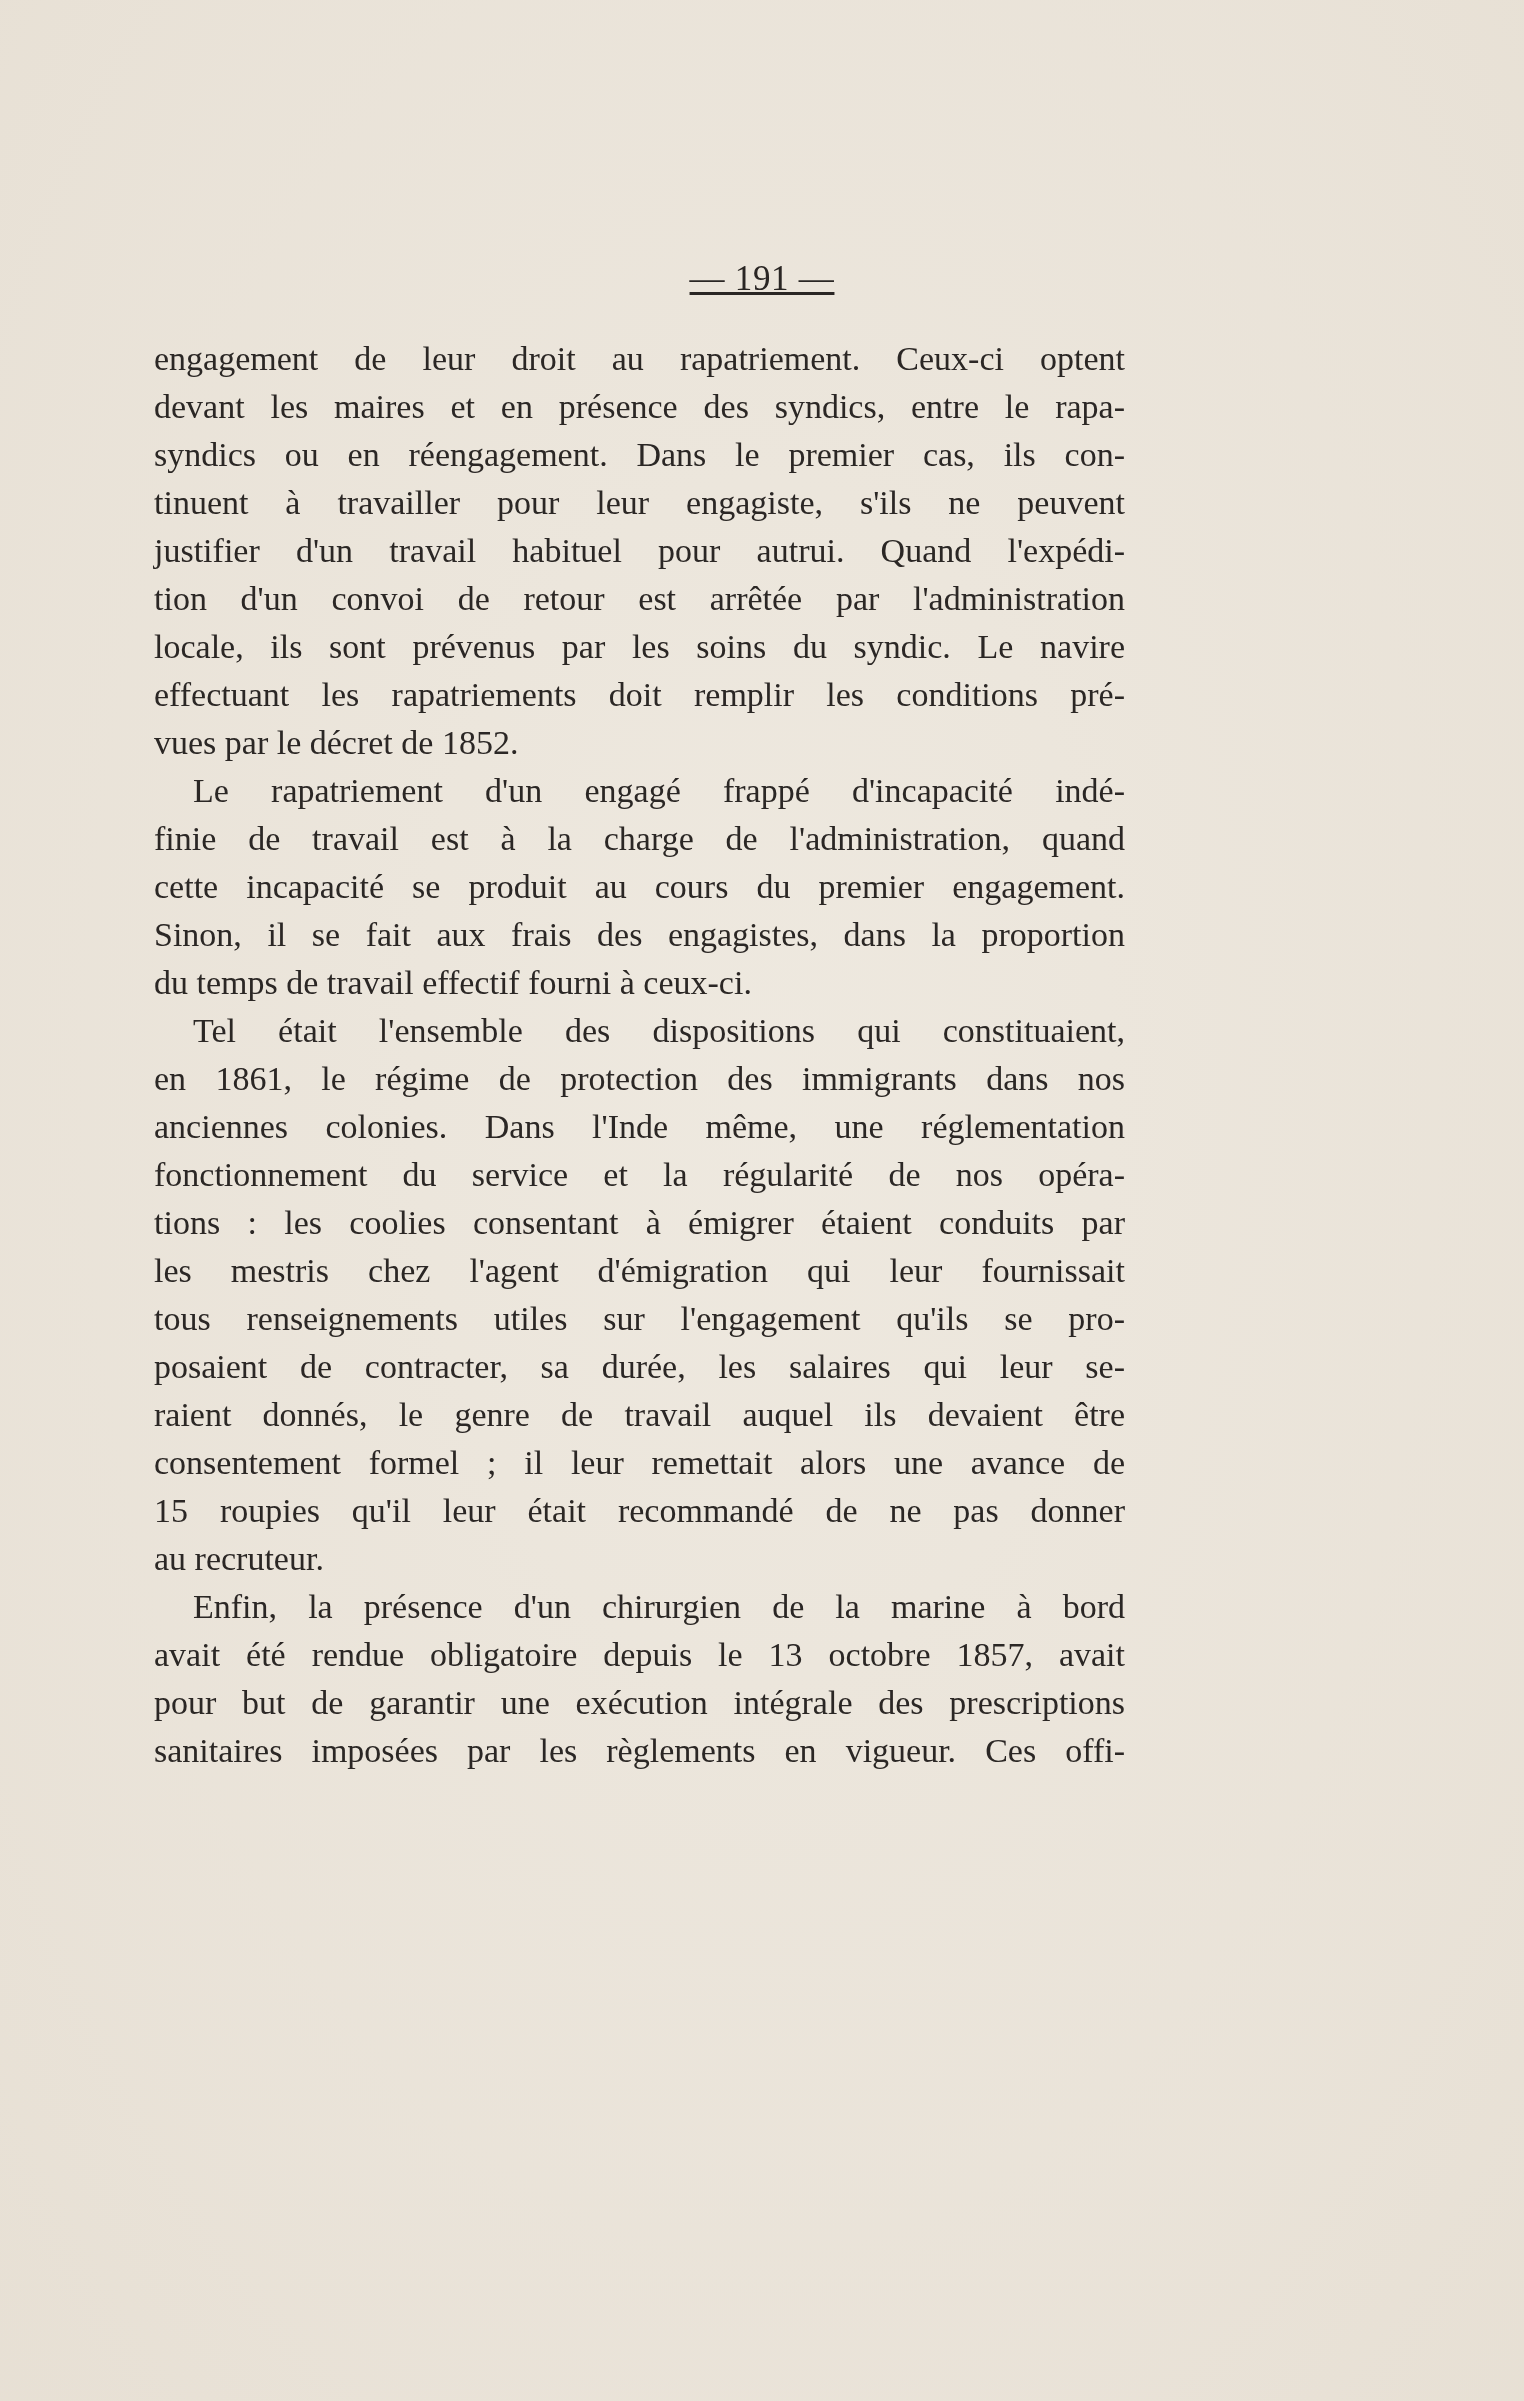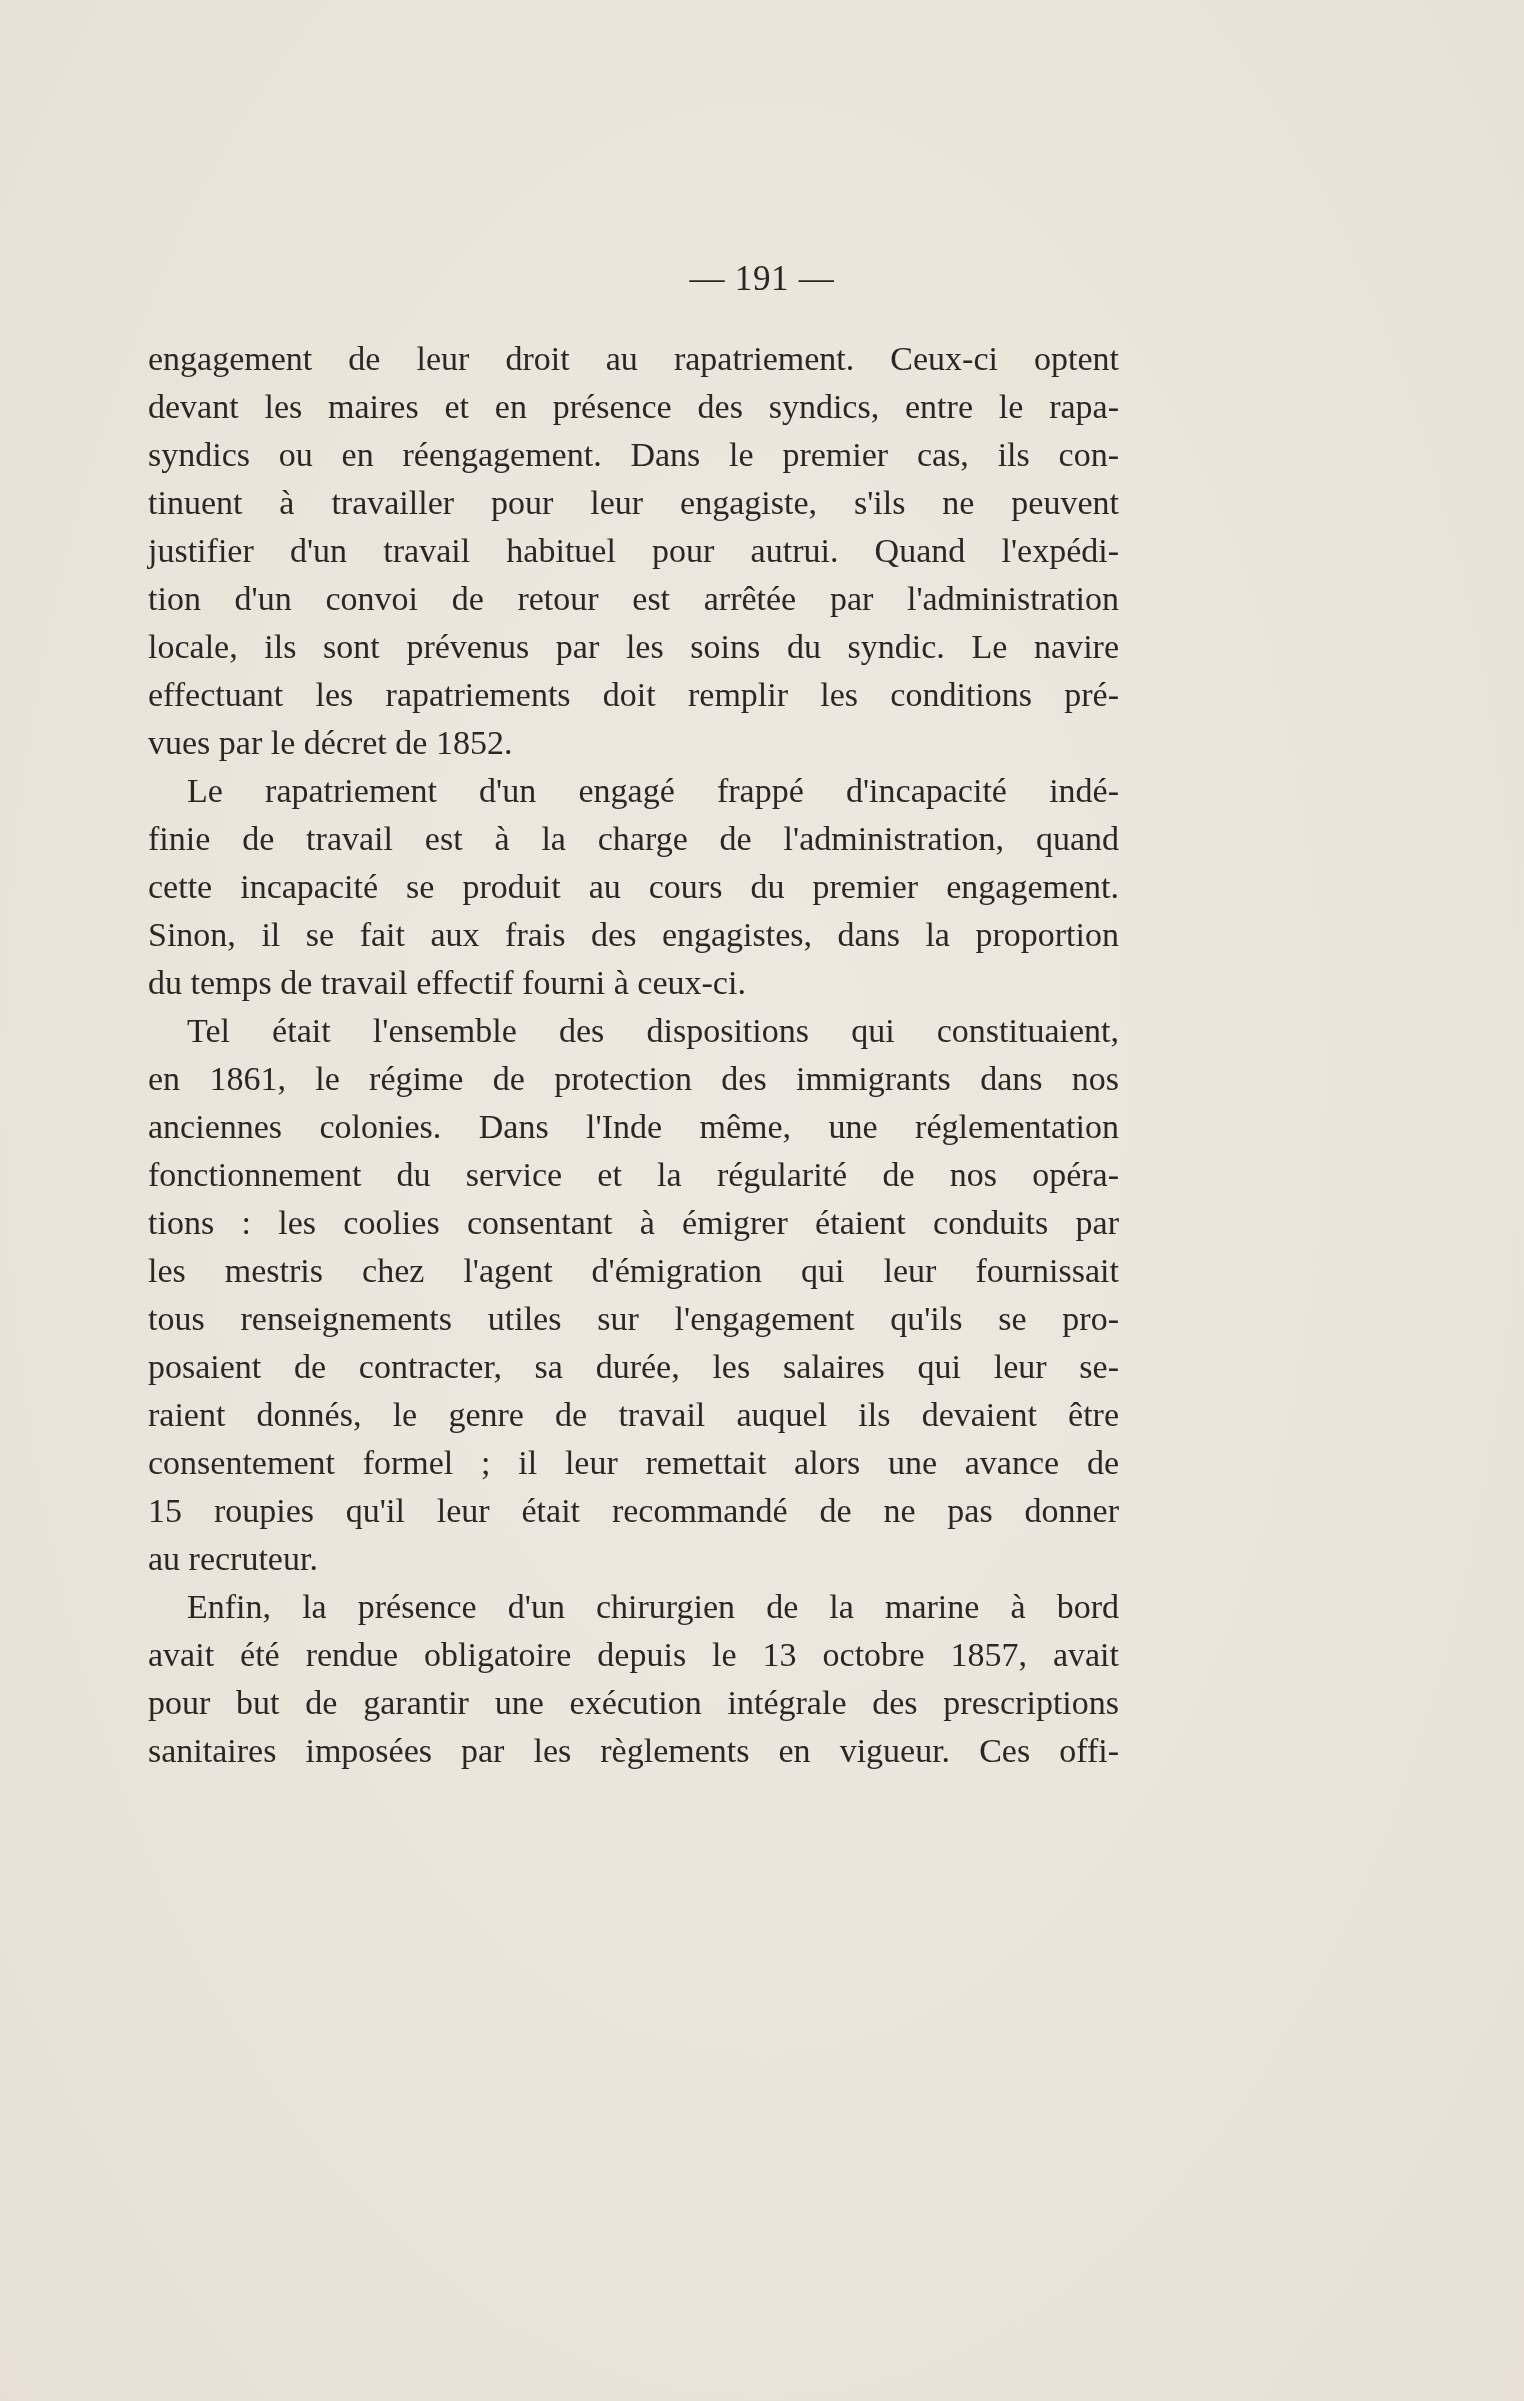--- a/index.html
+++ b/index.html
@@ -25,24 +25,25 @@
     .page-number {
       position: absolute;
       top: 259px;
       left: 0;
       width: 1524px;
       text-align: center;
       font-family: "Liberation Serif", "DejaVu Serif", serif;
       font-size: 35px;
       color: #2a2624;
       letter-spacing: 0.7px;
+      text-decoration: underline;
     }
     .body-text {
       position: absolute;
-      left: 148px;
+      left: 154px;
       top: 335px;
       width: 971px;
       font-family: "Liberation Serif", "DejaVu Serif", serif;
       font-size: 34px;
       line-height: 48px;
       color: #2b2725;
       text-align: justify;
     }
     .line {
       display: block;

